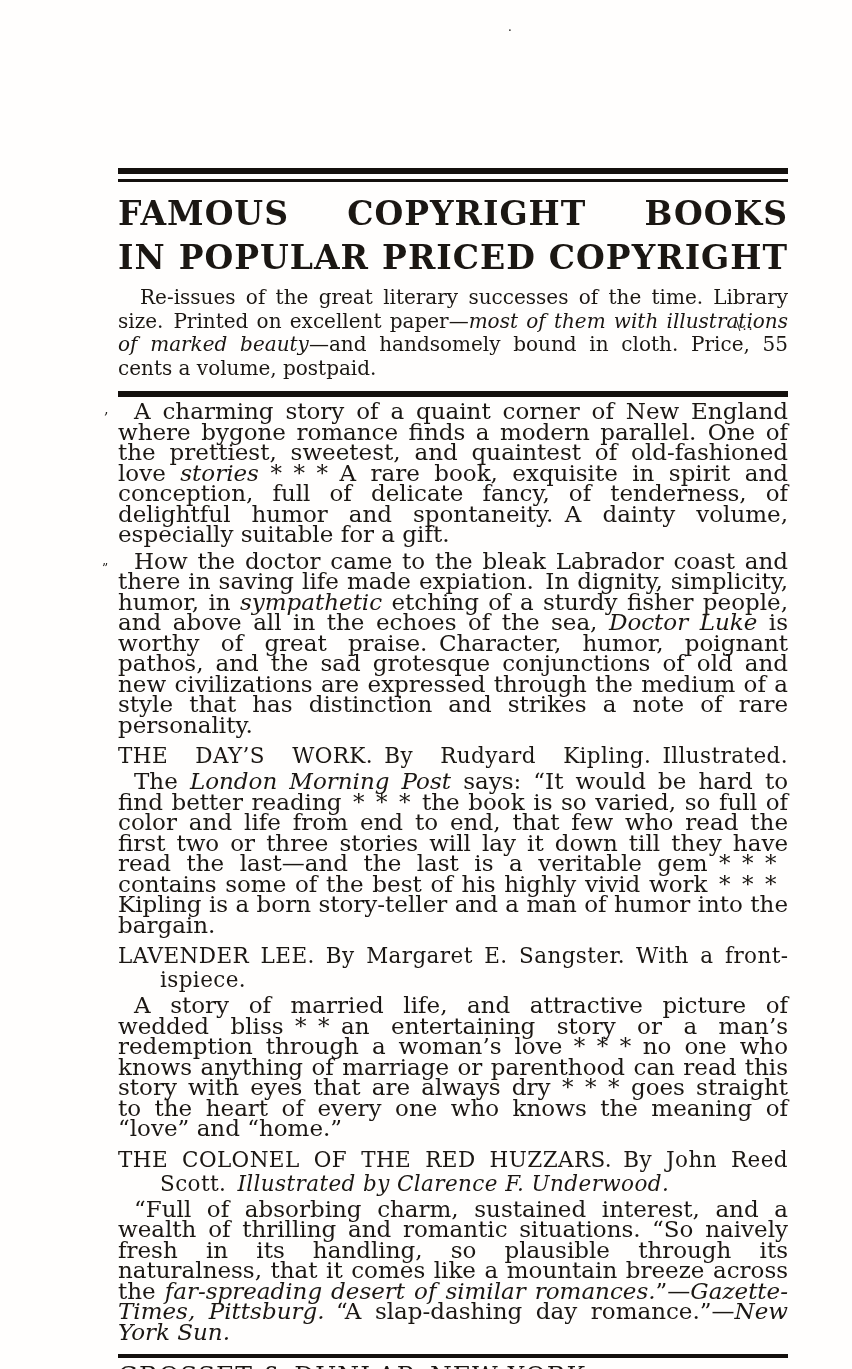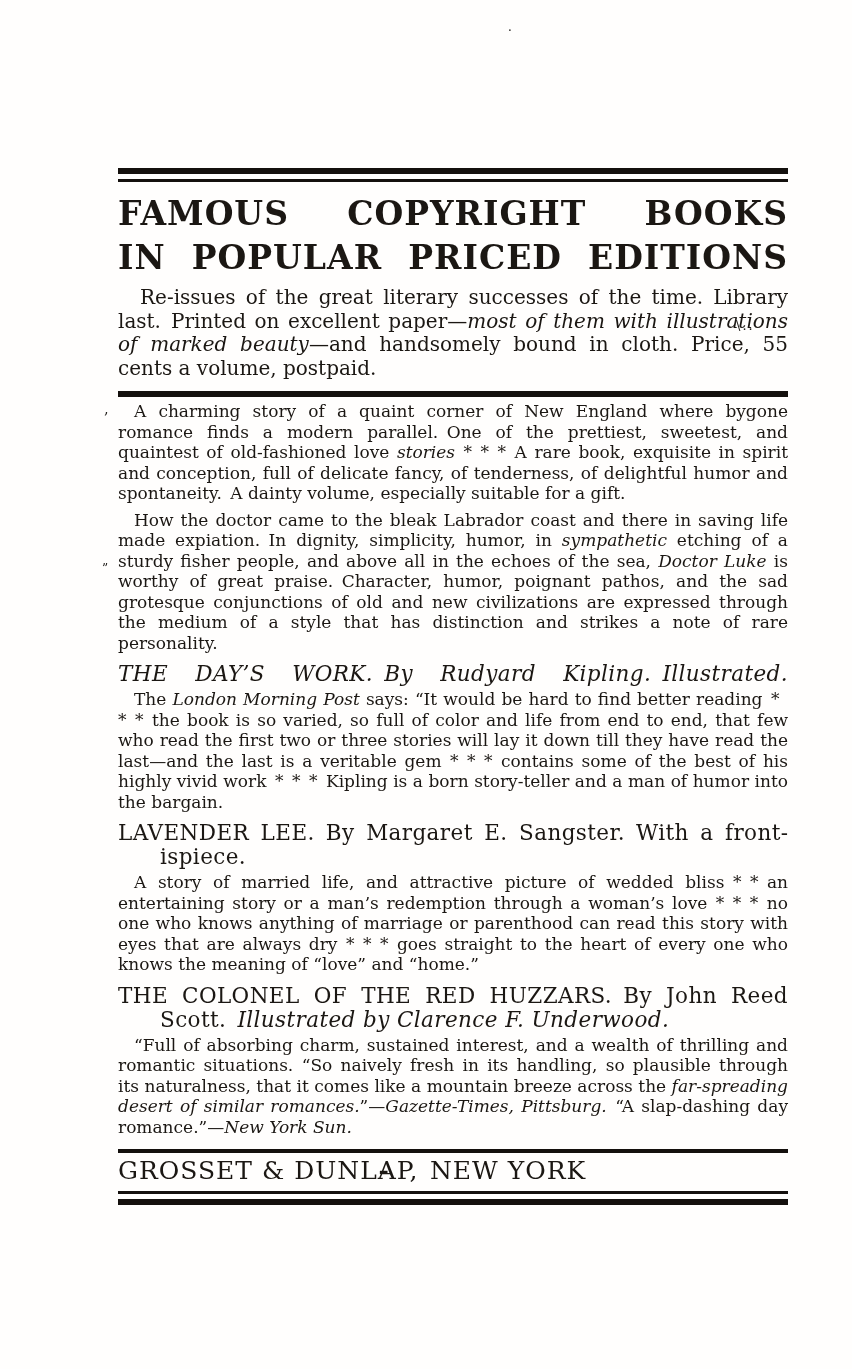--- a/index.html
+++ b/index.html
@@ -39,24 +39,24 @@
   .book{margin:0;padding:0;}
   .book-heading{
     margin:9px 0 3px 0;
     font-size:21.5px;line-height:24px;
     font-weight:normal;
     letter-spacing:0.4px;
     text-align:justify;
     padding-left:42px;text-indent:-42px;
   }
   
-  .book:nth-child(3) .book-heading{text-align-last:justify;font-style:italic;}
+  .book:nth-child(3) .book-heading{text-align-last:justify;}
   .body-par{
     margin:2px 0 6px 0;
-    font-size:17px;line-height:20.5px;
+    font-size:23px;line-height:20.5px;
     text-align:justify;
     text-indent:16px;
     hyphens:manual;
   }
   .it{font-style:italic;}
   .footer-rule-a{height:4px;margin-top:12px;}
   .footer-line{
     display:flex;align-items:baseline;
     font-size:25px;line-height:32px;
     letter-spacing:1px;
@@ -81,24 +81,24 @@
   <span class="art art-3">‚</span>
   <span class="art art-4">”</span>
 
   <div class="content">
 
     <div class="rule rule-top-a"></div>
     <div class="rule rule-top-b"></div>
 
     <h1>
       <span class="title-line">FAMOUS COPYRIGHT BOOKS</span>
-      <span class="title-line">IN POPULAR PRICED EDITIONS</span>
+      <span class="title-line">IN POPULAR PRICED COPYRIGHT</span>
     </h1>
 
-    <p class="intro"><span>Re-issues of the great literary successes of the time. Library last. Printed on excellent paper—</span><span class="it">most of them with illustrations of marked beauty</span><span>—and handsomely bound in cloth. Price, 55 cents a volume, postpaid.</span></p>
+    <p class="intro"><span>Re-issues of the great literary successes of the time. Library size. Printed on excellent paper—</span><span class="it">most of them with illustrations of marked beauty</span><span>—and handsomely bound in cloth. Price, 55 cents a volume, postpaid.</span></p>
 
     <div class="rule rule-mid"></div>
 
     <div id="book-list">
   <section class="book">
     <div class="book-body">
             <p class="body-par"><span>A charming story of a quaint corner of New England where bygone romance finds a modern parallel. One of the prettiest, sweetest, and quaintest of old-fashioned love </span><span class="it">stories</span><span> * * * A rare book, exquisite in spirit and conception, full of delicate fancy, of tenderness, of delightful humor and spontaneity. A dainty volume, especially suitable for a gift.</span></p>
           </div>
   </section>
 

